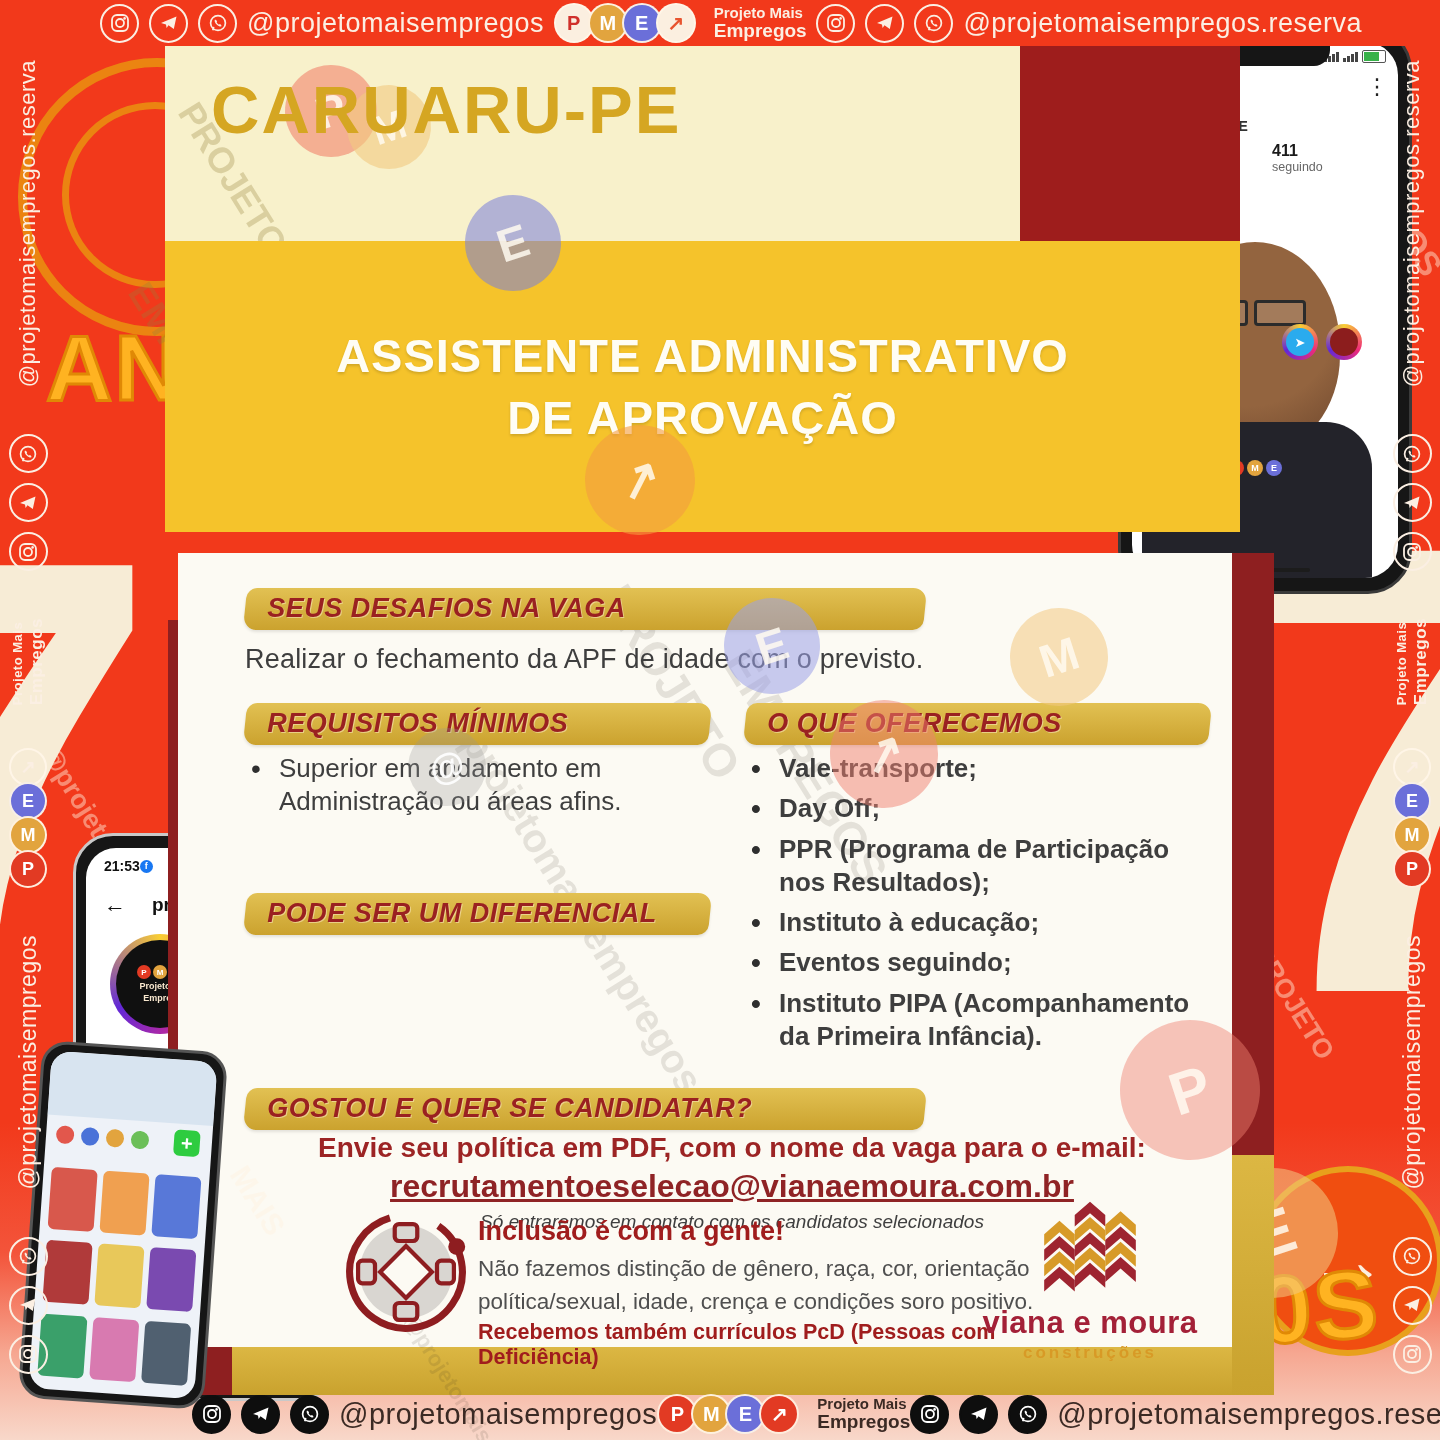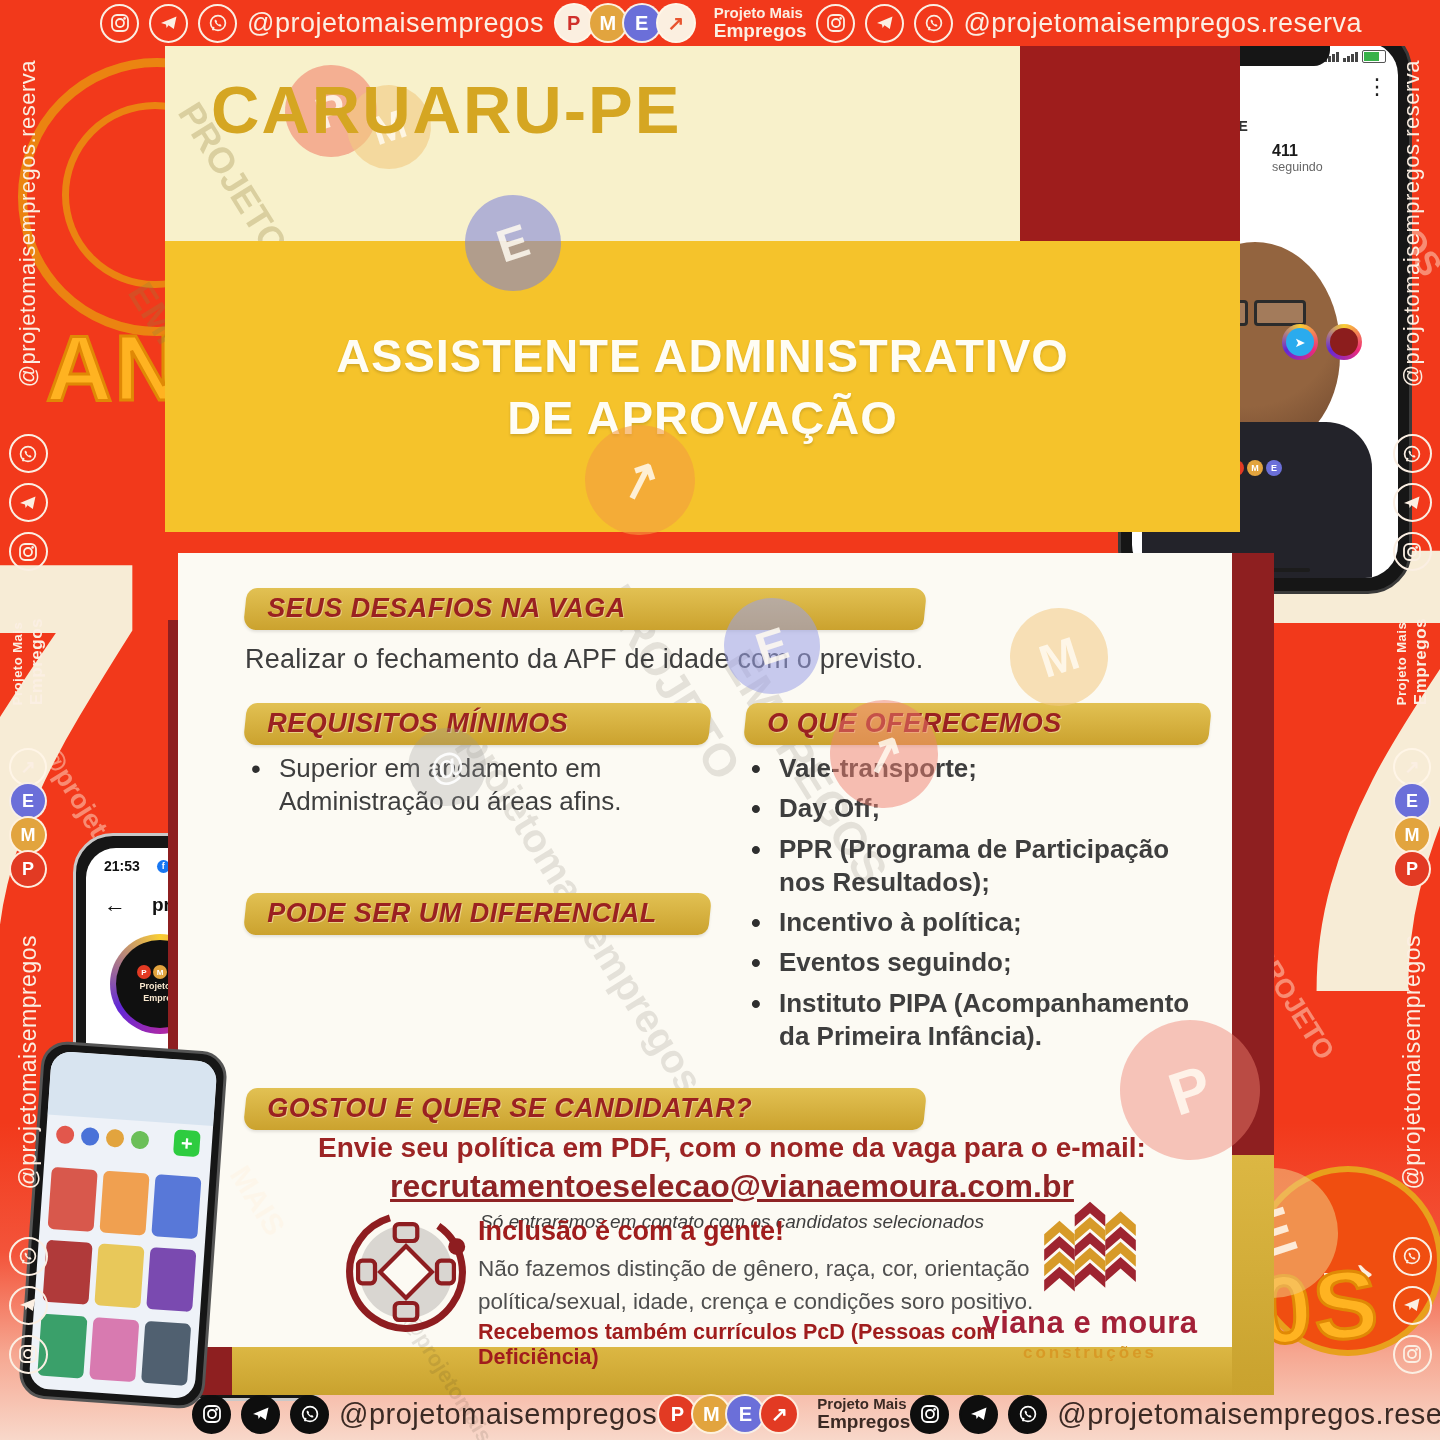--- a/index.html
+++ b/index.html
@@ -188,21 +188,21 @@
         <span class="ml" style="background:#E23A23;">P</span>
           <span class="ml" style="background:#E2A43E;">M</span>
           <span class="ml" style="background:#6B6FD9;">E</span>
       </div>
       <div class="abs" style="left:50%;bottom:6px;transform:translateX(-50%);width:90px;height:4px;border-radius:3px;background:#1c1c1c;z-index:3;"></div>
     </div>
   </div>
 
   <div class="phone" style="left:73px;top:833px;width:260px;height:562px;border-radius:40px;border-color:#c9c9c9;">
     <div class="screen" style="left:10px;top:12px;right:10px;bottom:12px;border-radius:30px;">
-      <div class="abs" style="left:18px;top:10px;font-size:14px;font-weight:bold;color:#111;display:flex;gap:17px;align-items:center;">
+      <div class="abs" style="left:18px;top:10px;font-size:14px;font-weight:bold;color:#111;display:flex;gap:0;align-items:center;">
         <span>21:53</span>
         <span style="width:13px;height:13px;border-radius:50%;background:#1877F2;color:#fff;font-size:9px;display:inline-flex;align-items:center;justify-content:center;font-weight:bold;">f</span>
       </div>
       <div class="abs" style="left:18px;top:44px;display:flex;gap:26px;align-items:center;">
         <span style="font-size:22px;color:#111;">←</span>
         <span style="font-size:19px;font-weight:bold;color:#111;">pr</span>
       </div>
       <div class="story-ring abs" style="left:24px;top:86px;width:100px;height:100px;">
         <span style="width:88px;height:88px;border-radius:50%;background:#101010;display:flex;flex-direction:column;align-items:center;justify-content:center;gap:2px;">
           <span style="display:flex;gap:2px;">
@@ -260,21 +260,21 @@
       <span>PODE SER UM DIFERENCIAL</span>
     </div>
 
   <div class="pill" style="left:745px;top:703px;width:465px;">
       <span>O QUE OFERECEMOS</span>
     </div>
   <ul class="blist" style="left:745px;top:752px;width:460px;font-weight:bold;">
     <li>Vale-transporte;</li>
     <li>Day Off;</li>
     <li>PPR (Programa de Participação nos Resultados);</li>
-    <li>Incentivo à política;</li>
+    <li>Instituto à educação;</li>
     <li>Eventos seguindo;</li>
     <li>Instituto PIPA (Acompanhamento da Primeira Infância).</li>
   </ul>
 
   <div class="pill" style="left:245px;top:1088px;width:680px;">
       <span>GOSTOU E QUER SE CANDIDATAR?</span>
     </div>
   <div class="cand" style="top:1132px;">
     <div class="cand-line">Envie seu política em PDF, com o nome da vaga para o e-mail:</div>
     <div class="cand-email">recrutamentoeselecao@vianaemoura.com.br</div>

